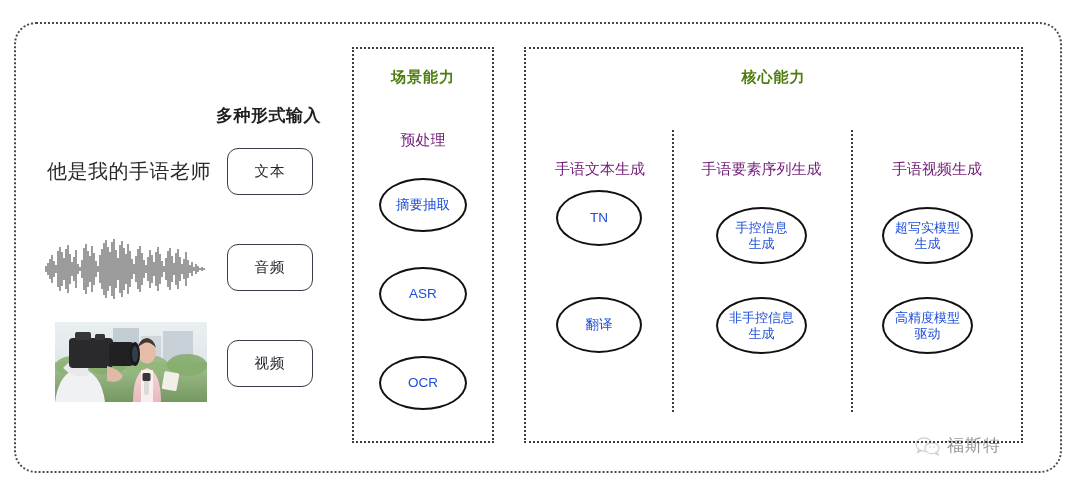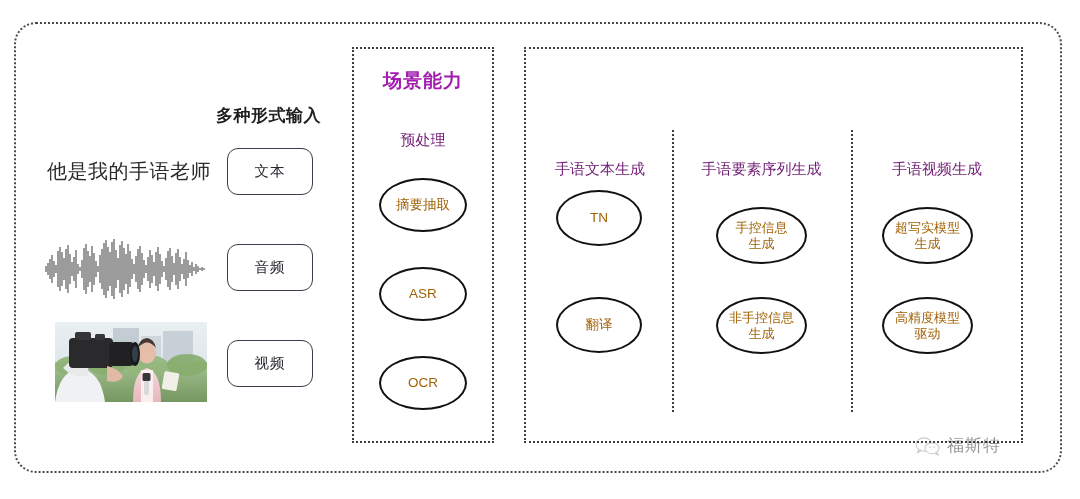--- a/index.html
+++ b/index.html
@@ -50,23 +50,23 @@
   .panel-core {
     left: 524px;
     top: 47px;
     width: 499px;
     height: 396px;
   }
 
   
   .panel-title {
     position: absolute;
-    font-size: 19px;
+    font-size: 15px;
     font-weight: bold;
-    color: #a21caf;
+    color: #4d7c0f;
     letter-spacing: 1px;
     white-space: nowrap;
     text-align: center;
   }
   .title-scene {
     left: 352px;
     top: 68px;
     width: 142px;
   }
   .title-core {
@@ -110,21 +110,21 @@
     box-sizing: border-box;
     border: 2.4px solid #111111;
     border-radius: 50%;
     background: #ffffff;
     display: flex;
     align-items: center;
     justify-content: center;
     text-align: center;
     font-size: 13.5px;
     line-height: 1.18;
-    color: #a16207;
+    color: #1d4ed8;
     white-space: pre-line;
   }
   .ellipse.wide {
     font-size: 13px;
   }
 
   
   .el-zhaiyao { left: 379px; top: 178px; width: 88px; height: 54px; }
   .el-asr     { left: 379px; top: 267px; width: 88px; height: 54px; }
   .el-ocr     { left: 379px; top: 356px; width: 88px; height: 54px; }
@@ -386,20 +386,21 @@
 
   <div class="panel panel-scene"></div>
   <div class="panel-title title-scene">场景能力</div>
   <div class="sub-header sub-preprocess">预处理</div>
 
   <div class="ellipse el-zhaiyao">摘要抽取</div>
   <div class="ellipse el-asr">ASR</div>
   <div class="ellipse el-ocr">OCR</div>
 
   <div class="panel panel-core"></div>
+  <div class="panel-title title-core">核心能力</div>
 
   <div class="col-divider divider-1"></div>
   <div class="col-divider divider-2"></div>
 
   <div class="sub-header sub-col-1">手语文本生成</div>
   <div class="sub-header sub-col-2">手语要素序列生成</div>
   <div class="sub-header sub-col-3">手语视频生成</div>
 
   <div class="ellipse el-tn">TN</div>
   <div class="ellipse el-fanyi">翻译</div>

